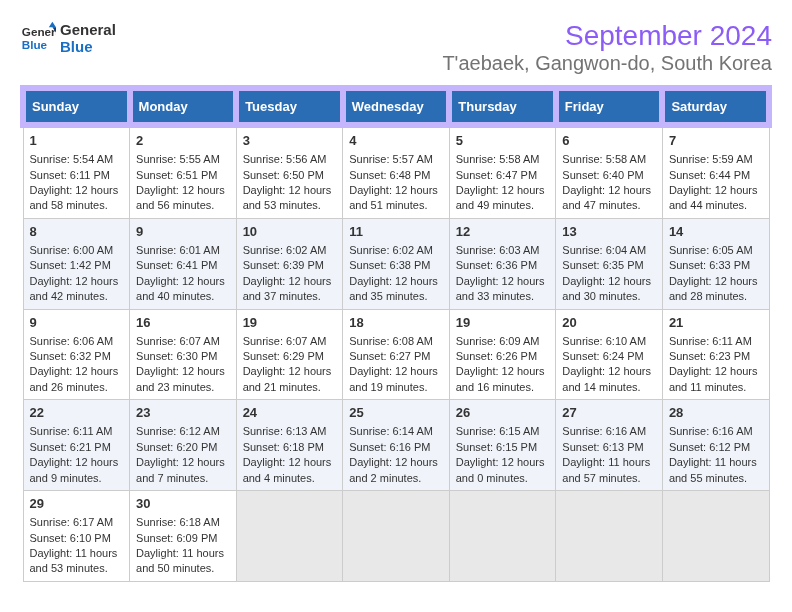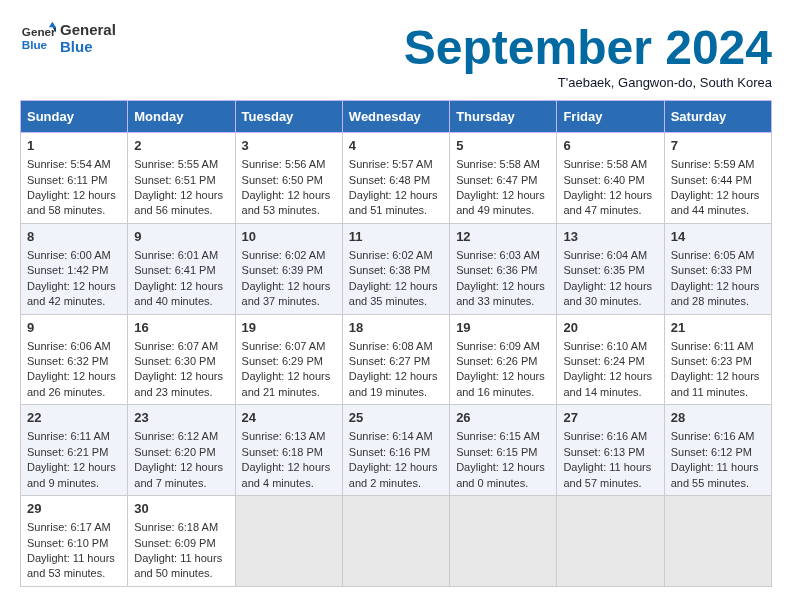--- a/index.html
+++ b/index.html
@@ -22,41 +22,41 @@
       gap: 4px;
     }
     .logo-icon {
       width: 36px;
       height: 36px;
     }
     .title-area {
       text-align: right;
     }
     .month-title {
-      font-size: 48px;
-      font-weight: bold;
-      color: #0369a1;
+      font-size: 28px;
+      font-weight: normal;
+      color: #8b5cf6;
     }
     .location {
-      font-size: 13px;
-      color: #0f172a;
+      font-size: 20px;
+      color: #737373;
     }
     table {
       width: 100%;
       border-collapse: collapse;
       font-size: 11px;
     }
     thead tr th {
       background-color: #2a6db5;
       color: #fff;
       font-weight: bold;
       font-size: 13px;
       padding: 8px 6px;
       text-align: left;
-      border: 1px solid #c4b5fd;
+      border: 6px solid #c4b5fd;
       margin-top: 28px;
     }
     tbody tr td {
       vertical-align: top;
       padding: 4px 6px;
       border: 1px solid #ccc;
       height: 80px;
       width: calc(100%/7);
       background: #fff;
       color: #333;

